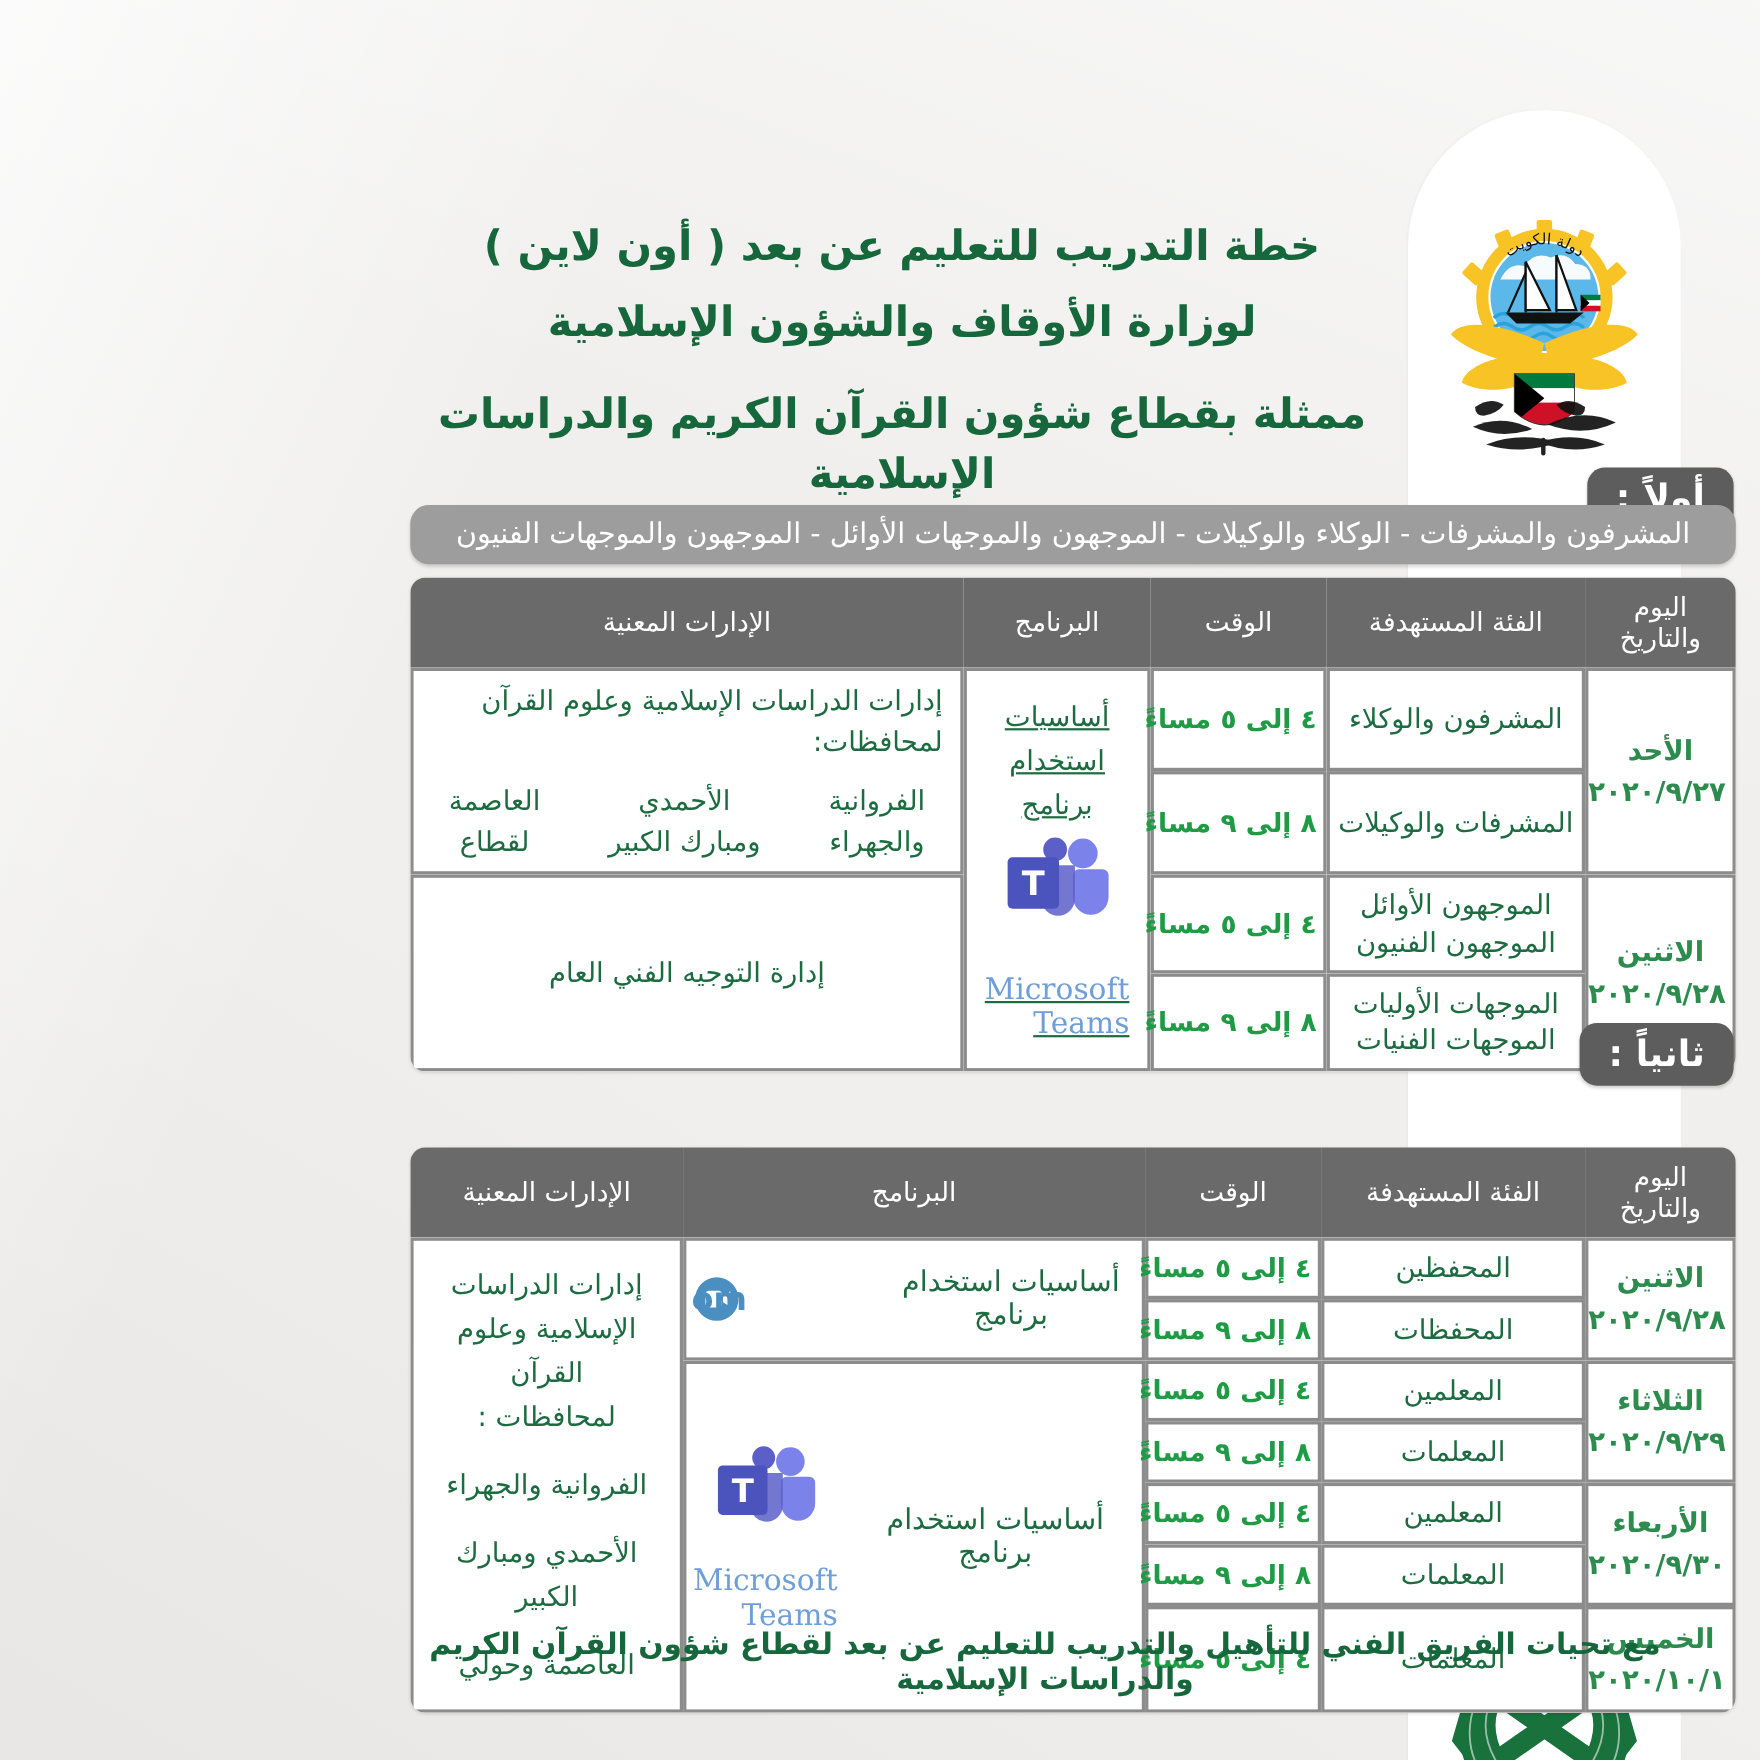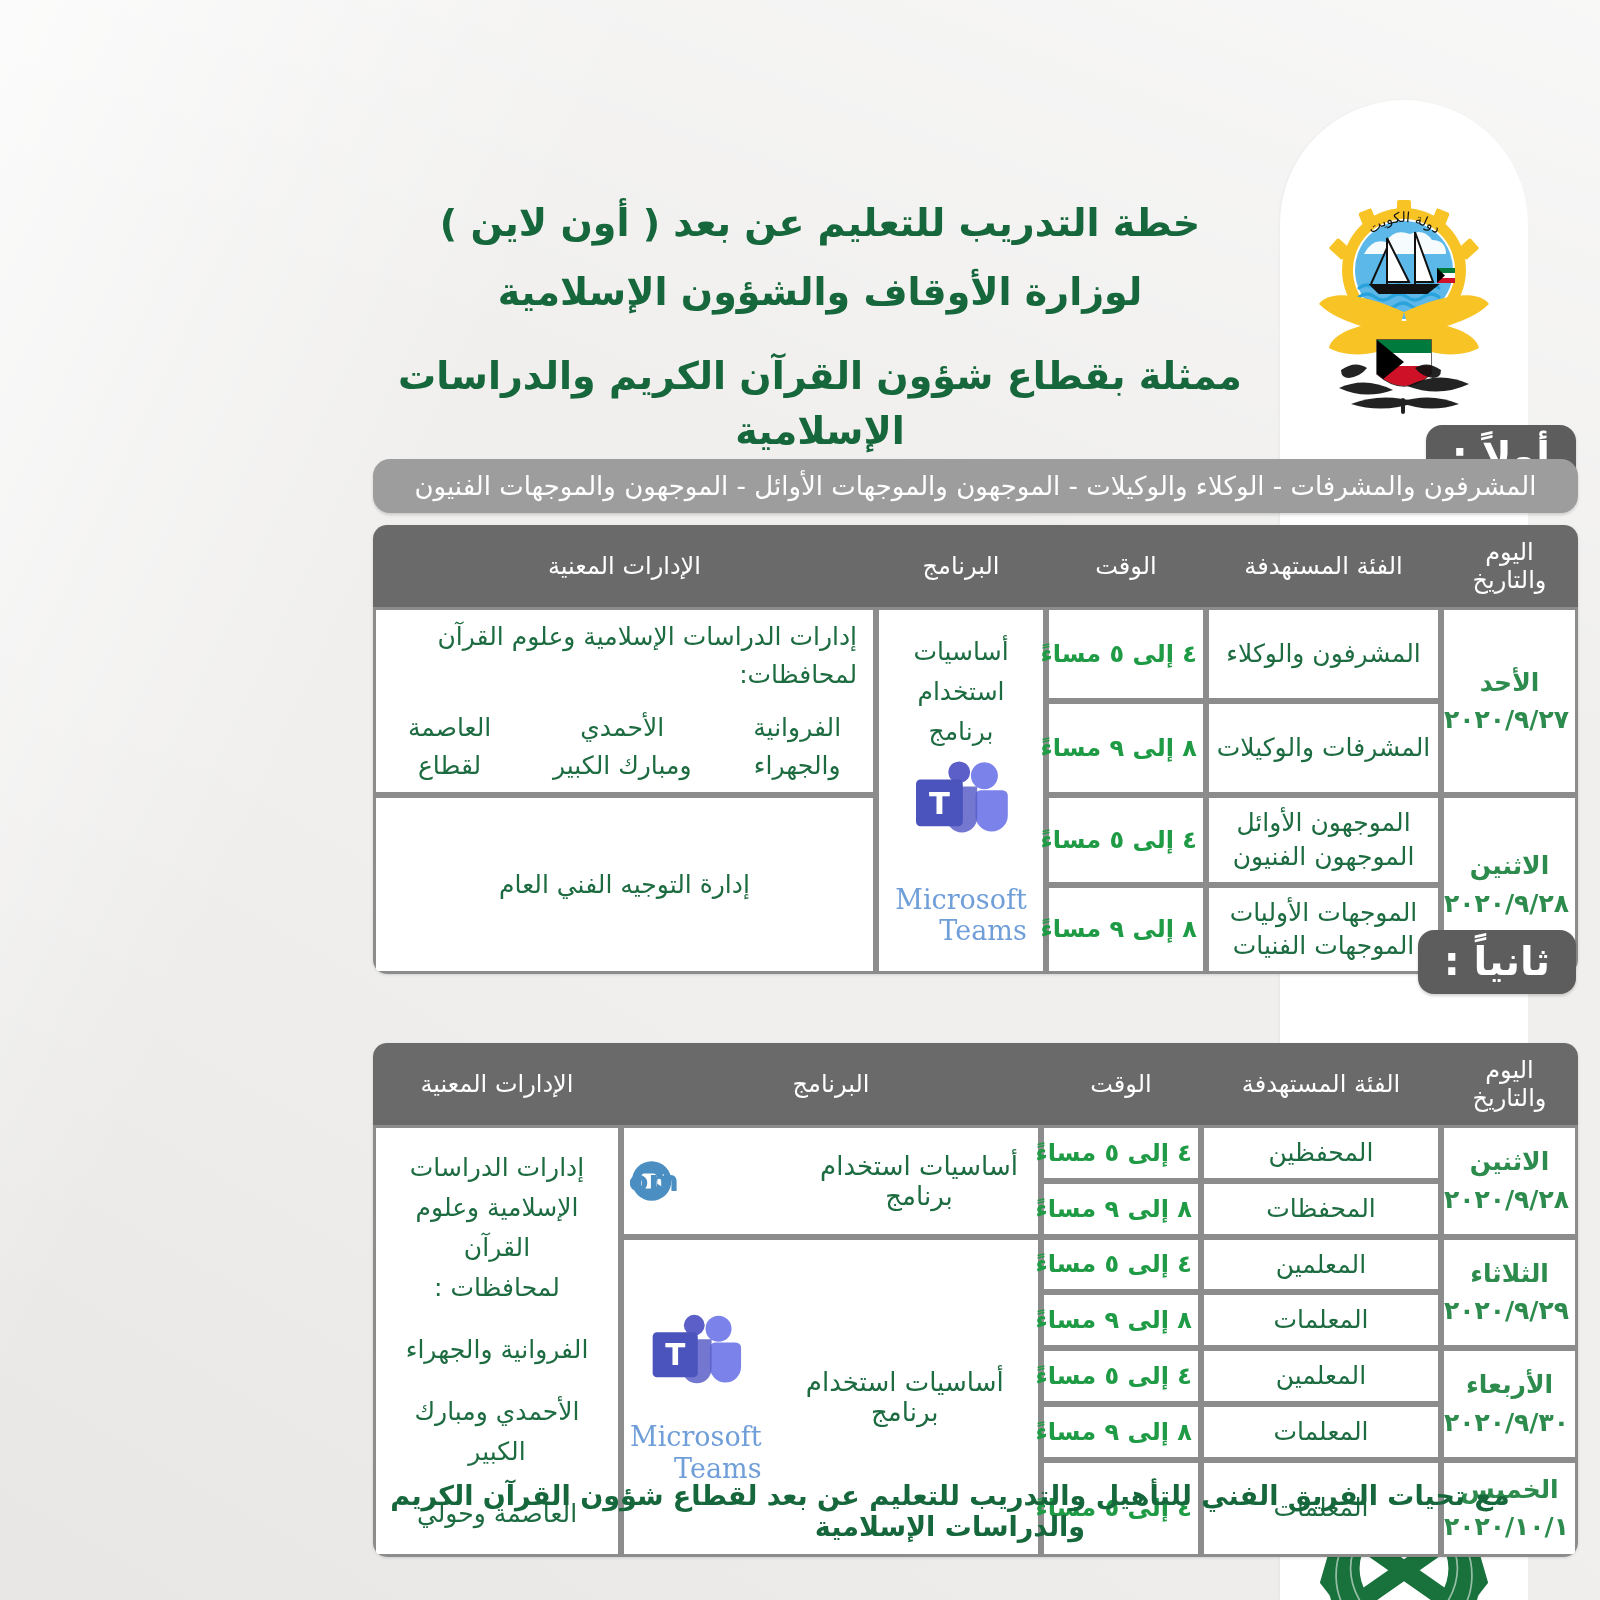--- a/index.html
+++ b/index.html
@@ -49,21 +49,21 @@
     text-align:center; color:#16673b; font-weight:bold; line-height:1.45;
   }
   .t1{ font-size:38px; }
   .t2{ font-size:38px; margin-top:14px; }
   .t3{ font-size:38px; margin-top:29px; }
 
   
   .sec-ord{
     position:absolute;
     background:#5d5d5d; color:#fff; border-radius:16px;
-    padding:8px 26px 10px; font-size:40px; font-weight:bold;
+    padding:8px 26px 10px; font-size:33px; font-weight:bold;
     box-shadow:0 2px 3px rgba(0,0,0,.18);
   }
   .sec-bar{
     position:absolute;
     background:#9d9d9d; color:#fff; border-radius:17px;
     padding:12px 30px; font-size:26px;
     box-shadow:0 2px 3px rgba(0,0,0,.15);
     white-space:nowrap;
   }
 
@@ -88,21 +88,21 @@
     padding:8px 6px;
   }
   .tbl td.date{ font-size:25px; line-height:1.5; color:#2c8b4d; font-weight:bold; }
   .tbl td.time{ font-size:24px; color:#1f9b45; font-weight:bold; white-space:nowrap; }
   .tbl td.cat { font-size:25px; line-height:1.35; }
   .tbl td.prog{ font-size:25px; line-height:1.4; }
   .tbl td.dep { font-size:25px; line-height:1.5; }
 
   
   #table1{ top:525px; right:22px; width:1205px; }
-  #table1 td.prog-cell{ padding:6px 4px; }
+  #table1 td.prog-cell{ padding:6px 4px;text-decoration:underline; }
   .teams-stack{ display:flex; flex-direction:column; align-items:center; gap:6px; }
   .teams-words{ color:#1d6b40; font-size:25px; line-height:1.35; }
   .ms-teams-label{ color:#6f9ed8; font-family:"DejaVu Serif","Liberation Serif",serif; font-size:27px; line-height:1.15; text-align:right;margin-top:22px; }
 
   .dep-grid{ display:flex; flex-direction:column; gap:16px; }
   .dep-head{ text-align:right; padding-right:10px; }
   .dep-cols{ display:flex; justify-content:space-around; gap:10px; }
   .dep-cols span{ display:block; line-height:1.5; }
 
   

